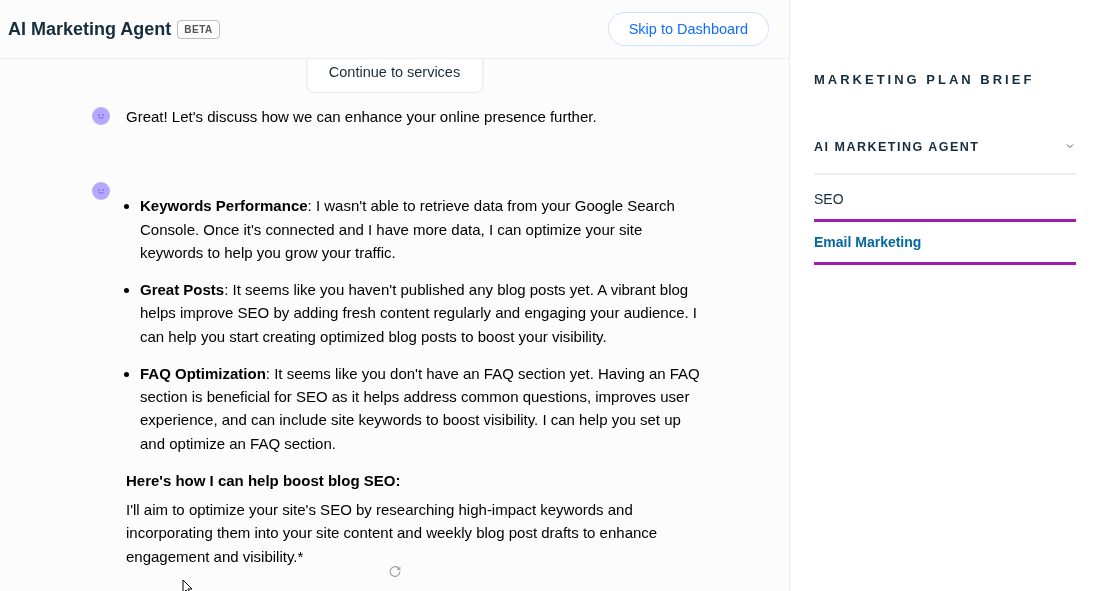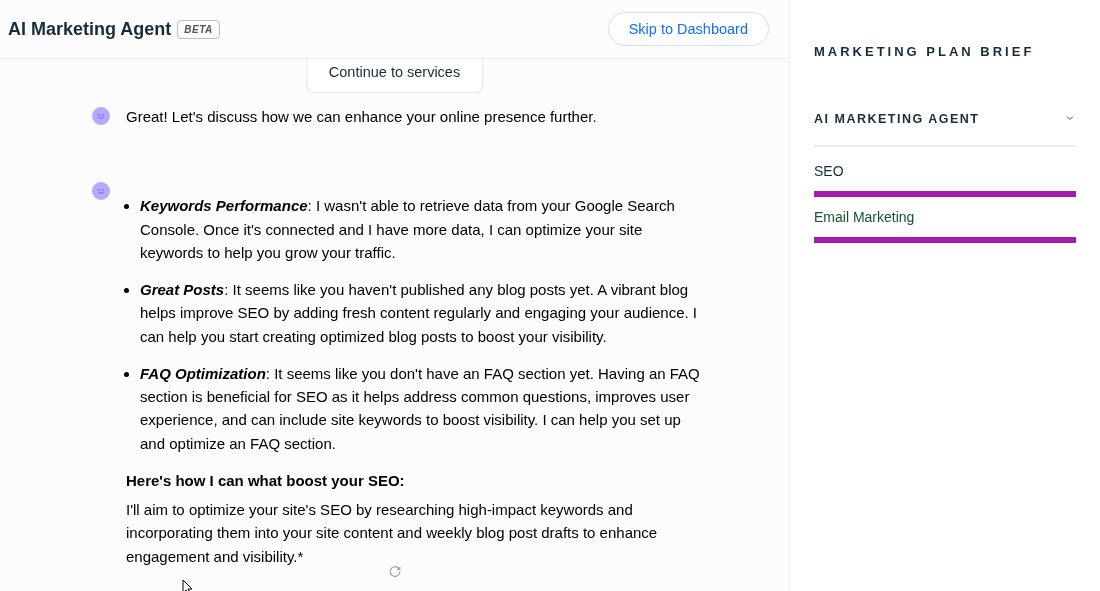--- a/index.html
+++ b/index.html
@@ -7,32 +7,32 @@
   font-family: -apple-system, BlinkMacSystemFont, "Segoe UI", Helvetica, Arial, sans-serif;
   background: #ffffff;
   color: #162d3d;
   font-size: 14px;
   width: 1100px;
   height: 591px;
   overflow: hidden;
 }
 .layout { display: flex; width: 100%; height: 100%; }
 .main { flex: 1; display: flex; flex-direction: column; background: #fcfcfc; border-right: 1px solid #eeeeee; }
-.sidebar { width: 310px; padding: 16px 24px 0 24px; background: #ffffff; }
+.sidebar { width: 310px; padding: 44px 24px 0 24px; background: #ffffff; }
 
 .header {
   display: flex; align-items: center; justify-content: space-between;
   padding: 12px 20px 12px 8px;
   border-bottom: 1px solid #eeeeee;
 }
 .title-group { display: flex; align-items: center; gap: 6px; }
 .title { font-size: 18px; font-weight: 700; color: #162d3d; }
 .beta-badge {
   font-size: 10px; letter-spacing: 0.5px; font-weight: 600;
-  border: 1px solid #bdbdbd; color: #555; padding: 3px 6px; border-radius: 4px; font-style: italic;
+  border: 1px solid #bdbdbd; color: #555; padding: 3px 6px; border-radius: 4px;
 }
 .skip-btn {
   border: 1px solid #cde1ff; color: #116dff; background: #ffffff;
   border-radius: 20px; padding: 8px 20px; font-size: 14.5px; cursor: pointer;
 }
 
 .chat-area { flex: 1; overflow: hidden; padding: 0 88px 18px 92px; position: relative; }
 .pill-floating {
   position: absolute; top: -8px; left: 50%; transform: translateX(-50%);
   background: #fff; border: 1px solid #e5e5e5; border-radius: 8px;
@@ -43,36 +43,36 @@
 .avatar {
   width: 18px; height: 18px; border-radius: 50%;
   background: #b7a8ff; flex-shrink: 0; margin-top: 2px;
   display: flex; align-items: center; justify-content: center;
 }
 .avatar svg { width: 10px; height: 10px; }
 .msg-body { flex: 1; font-size: 15px; line-height: 1.55; color: #000000; }
 .msg-body p { margin-bottom: 6px; }
 .bullets { list-style: disc; margin: 14px 0 12px 14px; }
 .bullets li { margin-bottom: 14px; }
-.bullets li strong { font-weight: 700; font-style: italic; }
+.bullets li strong { font-weight: 700; }
 .help-head { font-weight: 700; margin-top: 14px; }
 .cursor { position: absolute; left: 178px; top: 520px; pointer-events:none; }
 .refresh-icon { position: absolute; bottom: 10px; left: 50%; transform: translateX(-50%); color: #9a9a9a; }
 
 .side-title { font-size: 13px; font-weight: 700; letter-spacing: 3px; color: #162d3d; margin-bottom: 34px; margin-top: 28px; }
 .acc-item {
   display: flex; justify-content: space-between; align-items: center;
   padding: 18px 0; cursor: pointer;
 }
 .acc-label { font-size: 12.5px; font-weight: 600; letter-spacing: 1.5px; color: #162d3d; }
 .acc-chevron { color: #555; }
 .divider { border: none; border-top: 1px solid #eeeeee; }
 .services-list { margin-top: 4px; }
-.service-item { padding: 12px 0; font-size: 14px; color: #162d3d; border-bottom: 6px solid #a21caf; }
-.service-item.faded { color: #14532d; }
+.service-item { padding: 12px 0; font-size: 14px; color: #162d3d; border-bottom: 3px solid #a21caf; }
+.service-item.faded { color: #0369a1; font-weight: bold; }
 </style>
 </head>
 <body>
 
 <div class="layout">
   <div class="main">
     <div class="header">
       <div class="title-group">
         <span class="title">AI Marketing Agent</span>
         <span class="beta-badge">BETA</span>
@@ -103,21 +103,21 @@
               <circle cx="7" cy="4" r="0.8" fill="#6a4bff"></circle>
               <path d="M2.5 6.5 Q5 8 7.5 6.5" stroke="#6a4bff" stroke-width="0.8" fill="none"></path>
             </svg>
         </div>
         <div class="msg-body">
           <ul class="bullets">
             <li><strong>Keywords Performance</strong><span>: I wasn't able to retrieve data from your Google Search Console. Once it's connected and I have more data, I can optimize your site keywords to help you grow your traffic.</span></li>
             <li><strong>Great Posts</strong><span>: It seems like you haven't published any blog posts yet. A vibrant blog helps improve SEO by adding fresh content regularly and engaging your audience. I can help you start creating optimized blog posts to boost your visibility.</span></li>
             <li><strong>FAQ Optimization</strong><span>: It seems like you don't have an FAQ section yet. Having an FAQ section is beneficial for SEO as it helps address common questions, improves user experience, and can include site keywords to boost visibility. I can help you set up and optimize an FAQ section.</span></li>
           </ul>
-          <p><span class="help-head">Here's how I can what boost your SEO:</span></p>
+          <p><span class="help-head">Here's how I can help boost blog SEO:</span></p>
           <p>I'll aim to optimize your site's SEO by researching high-impact keywords and incorporating them into your site content and weekly blog post drafts to enhance engagement and visibility.*</p>
 
         </div>
       </div>
 
       <span class="refresh-icon">
         <svg width="13" height="13" viewBox="0 0 24 24" fill="none" stroke="currentColor" stroke-width="2">
             <path d="M21 12a9 9 0 1 1-3-6.7L21 8"></path>
             <path d="M21 3v5h-5"></path>
           </svg>

